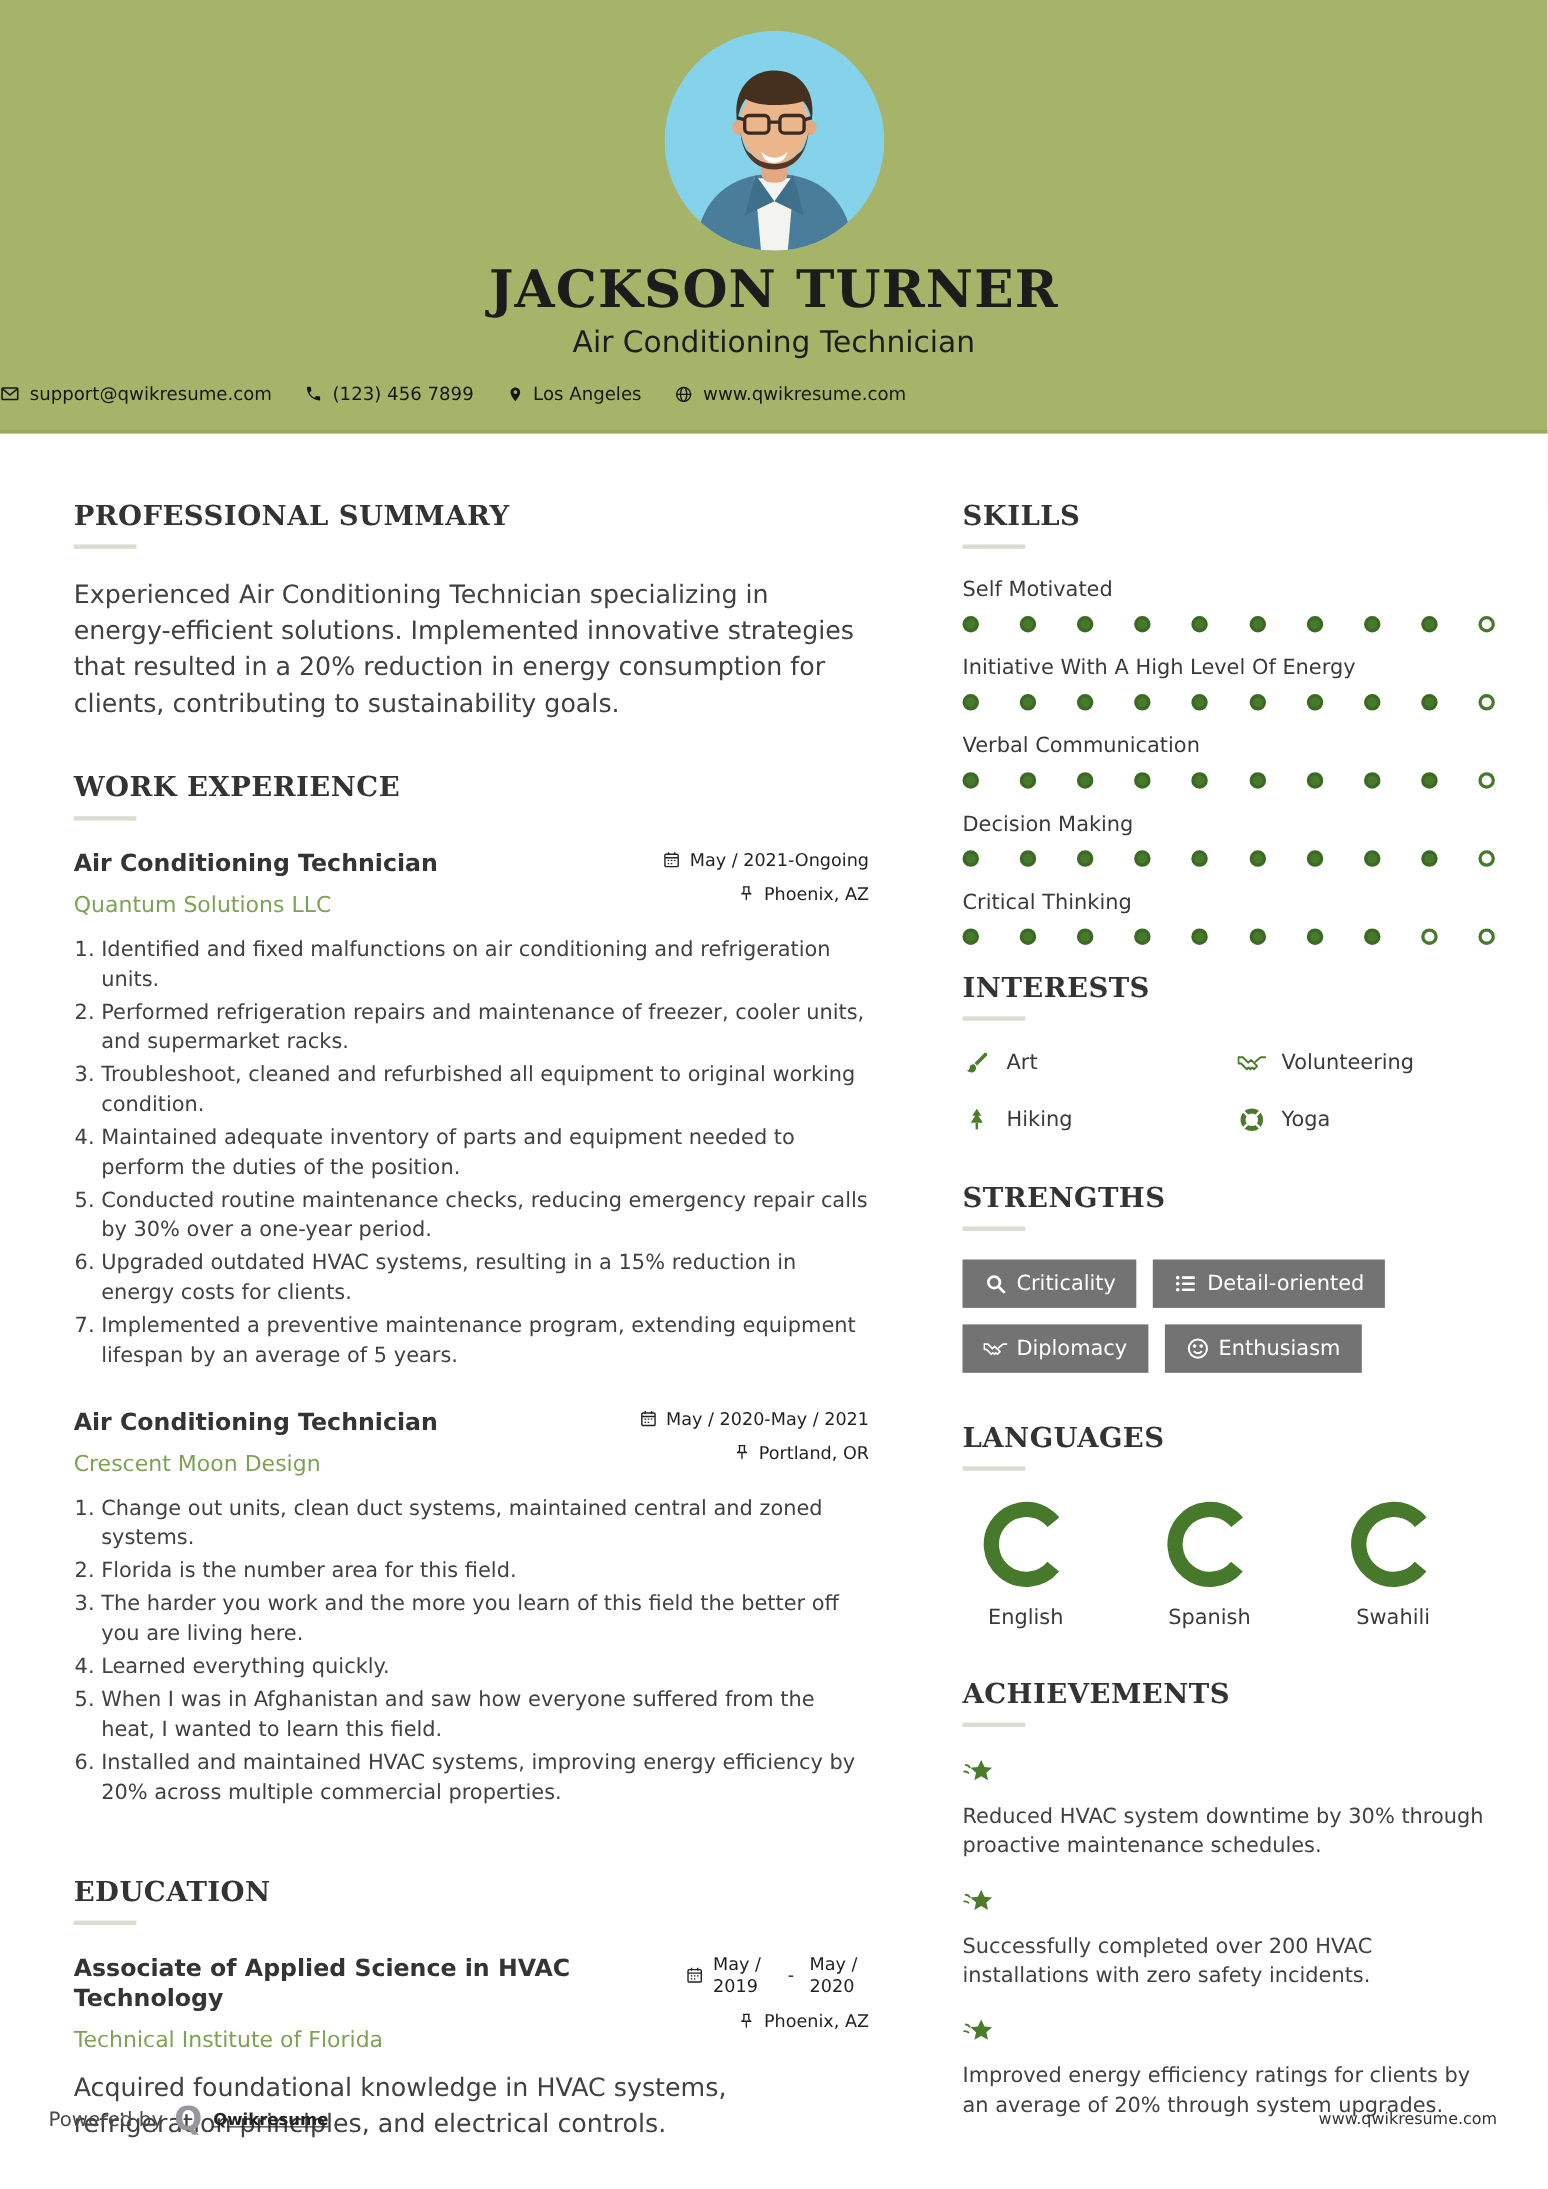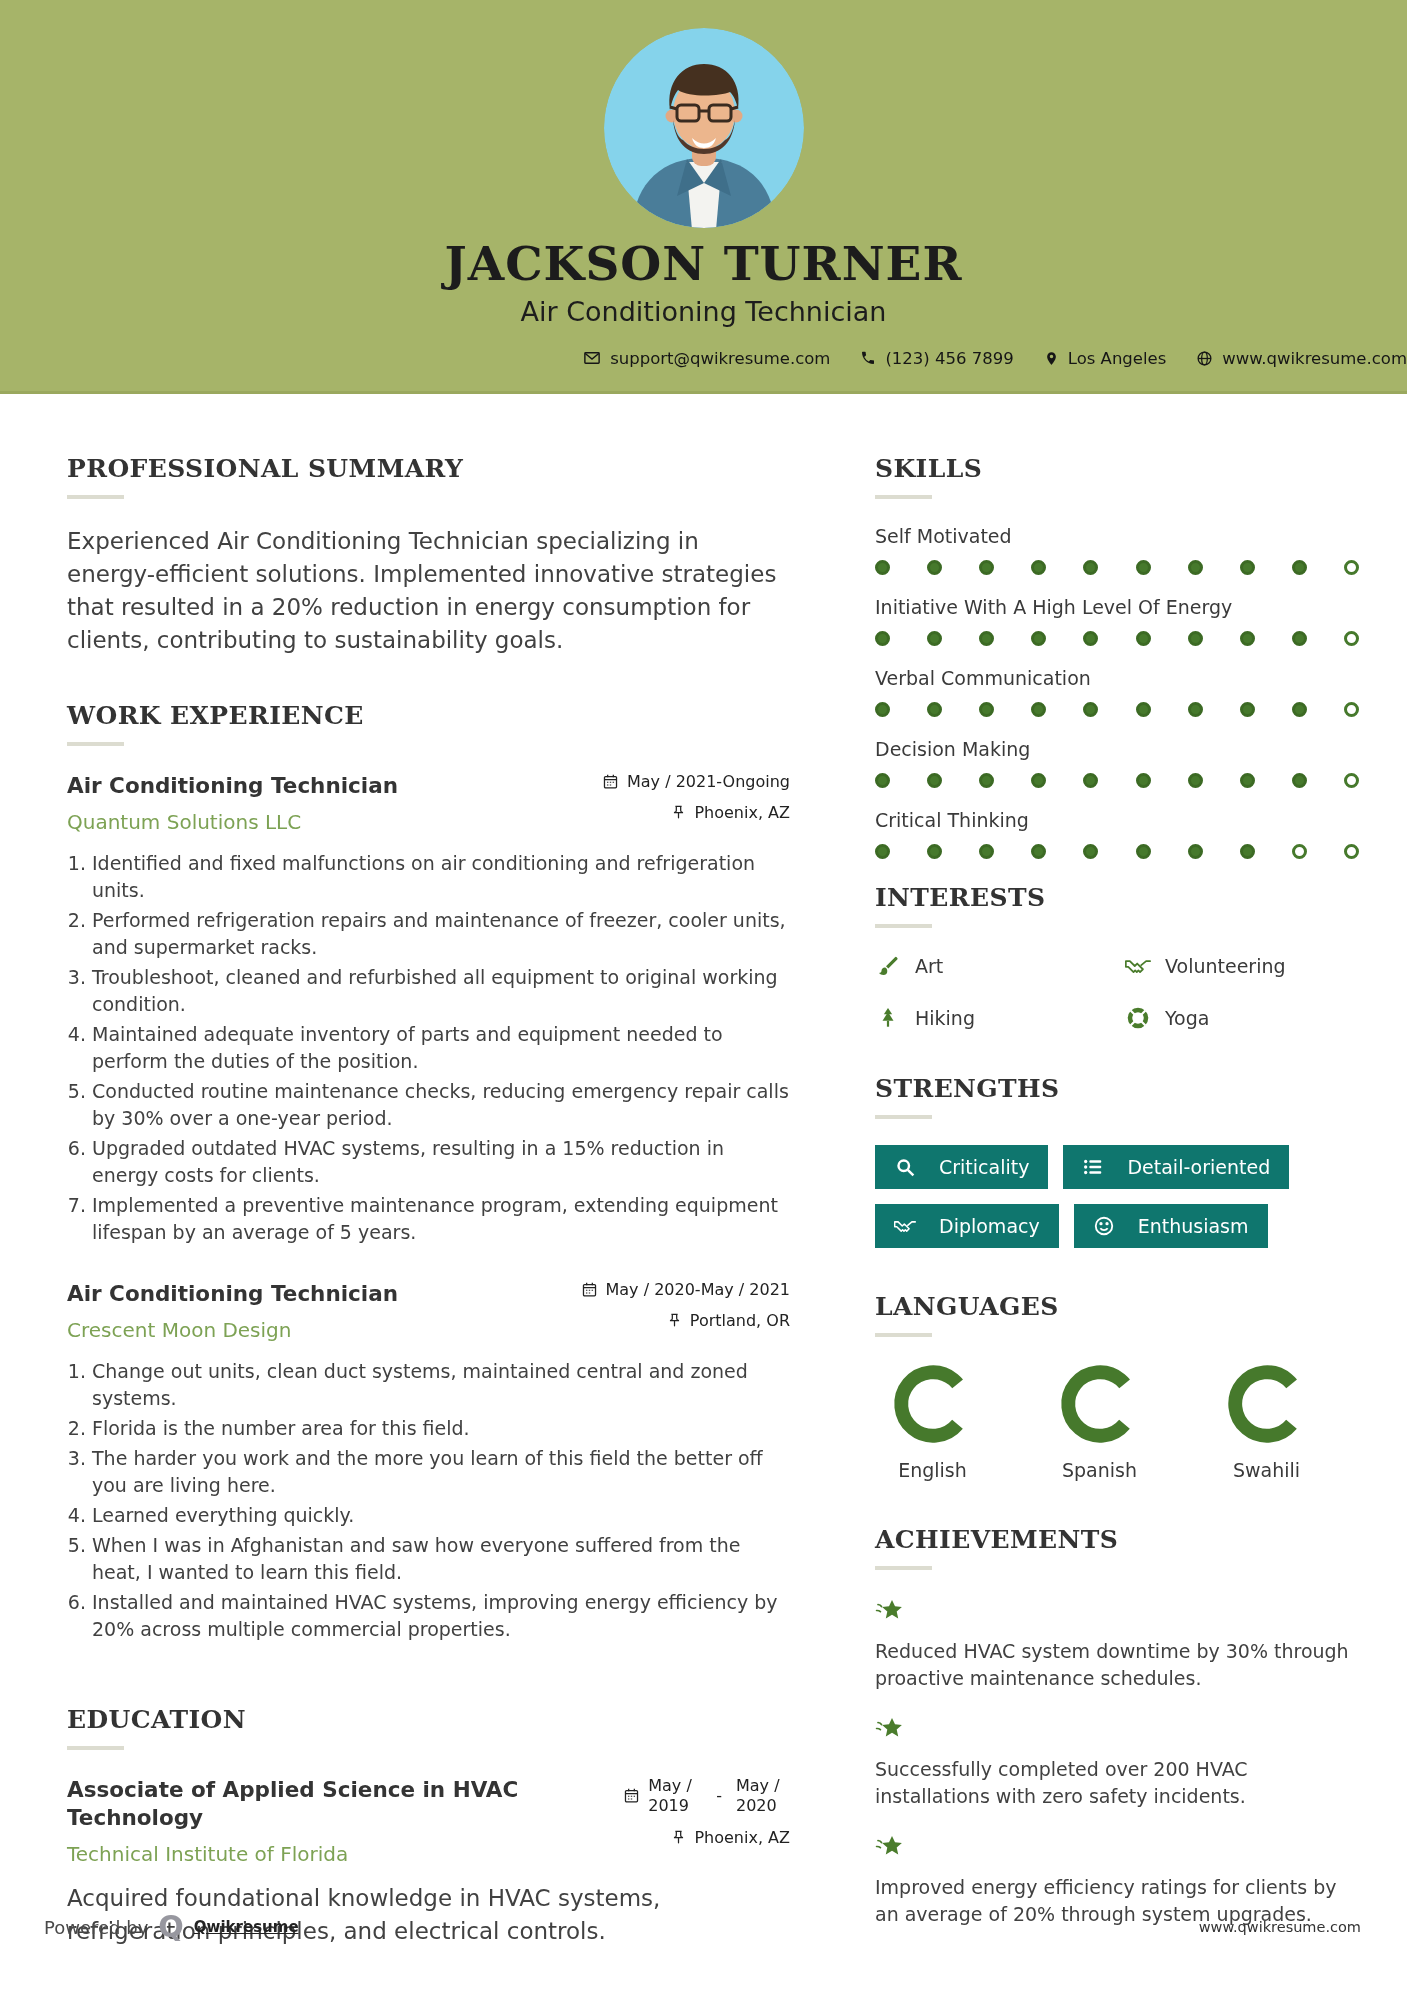--- a/index.html
+++ b/index.html
@@ -5,21 +5,21 @@
 <style>
   * { margin:0; padding:0; box-sizing:border-box; }
   body { background:#e8e8e8; font-family:"DejaVu Sans", sans-serif; }
   .page { width:1407px; height:1990px; background:#fff; position:relative; overflow:hidden; margin:0 auto; }
 
   
   .header { background:#a6b469; height:394px; text-align:center; padding-top:28px; border-bottom:3px solid #9aa85e; }
   .avatar { width:200px; height:200px; border-radius:50%; overflow:hidden; display:inline-block; }
   .name { font-family:"DejaVu Serif","Liberation Serif",serif; font-weight:700; font-size:47px; color:#1c1c1c; letter-spacing:1px; margin-top:6px; line-height:1.1; }
   .job-title { font-size:27px; color:#1d1d1d; margin-top:6px; }
-  .contact-row { display:flex; justify-content:flex-end; align-items:center; gap:30px; margin-top:22px; font-size:16.5px; color:#161616; }
+  .contact-row { display:flex; justify-content:flex-start; align-items:center; gap:30px; margin-top:22px; font-size:16.5px; color:#161616; }
   .contact-item { display:flex; align-items:center; gap:9px; }
   .icn { display:inline-flex; align-items:center; justify-content:center; }
   .icn svg { display:block; }
 
   
   .main { display:flex; padding:60px 46px 0 44px; gap:62px; }
   .col-left { flex:0 0 746px; }
   .col-right { flex:1; min-width:0; }
 
   .sec-heading { font-family:"DejaVu Serif","Liberation Serif",serif; font-weight:700; font-size:25px; color:#333; letter-spacing:.4px; }
@@ -47,21 +47,21 @@
   .dot { width:15px; height:15px; border-radius:50%; background:#fff; border:3px solid #46792c; }
   .dot.filled { background:#46792c; border:3px solid #3c6a24; }
 
   
   .interests-grid { display:grid; grid-template-columns:250px 1fr; row-gap:28px; }
   .interest { display:flex; align-items:center; gap:14px; font-size:19px; color:#3a3a3a; }
   .interest .icn { color:#4a7c2c; width:26px; }
 
   
   .strengths-wrap { display:flex; flex-wrap:wrap; gap:15px; }
-  .strength-btn { display:inline-flex; align-items:center; gap:23px; background:#0f766e; color:#fff; font-size:19px; padding:11px 19px; }
+  .strength-btn { display:inline-flex; align-items:center; gap:8px; background:#737373; color:#fff; font-size:19px; padding:11px 19px; }
   .strength-btn .icn { color:#fff; width:22px; }
 
   
   .langs-wrap { display:flex; gap:52px; }
   .lang { width:115px; text-align:center; }
   .lang-arc { width:82px; height:82px; display:block; margin:0 auto; }
   .lang-label { font-size:19px; color:#3a3a3a; margin-top:14px; }
 
   
   .ach { display:flex; align-items:flex-start; gap:14px; margin-bottom:22px;flex-direction:column; }

